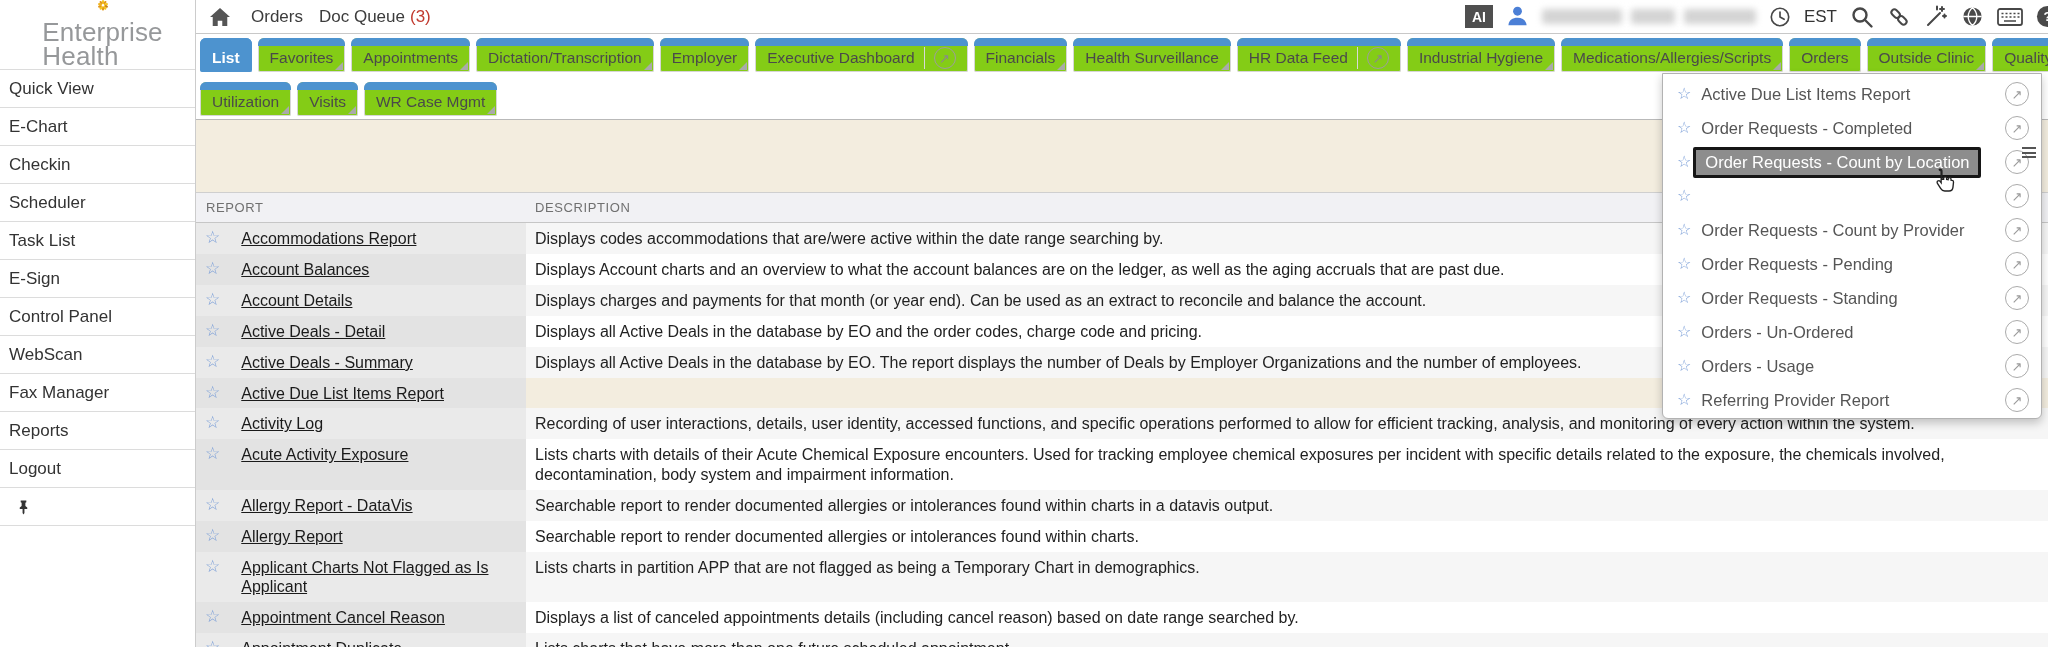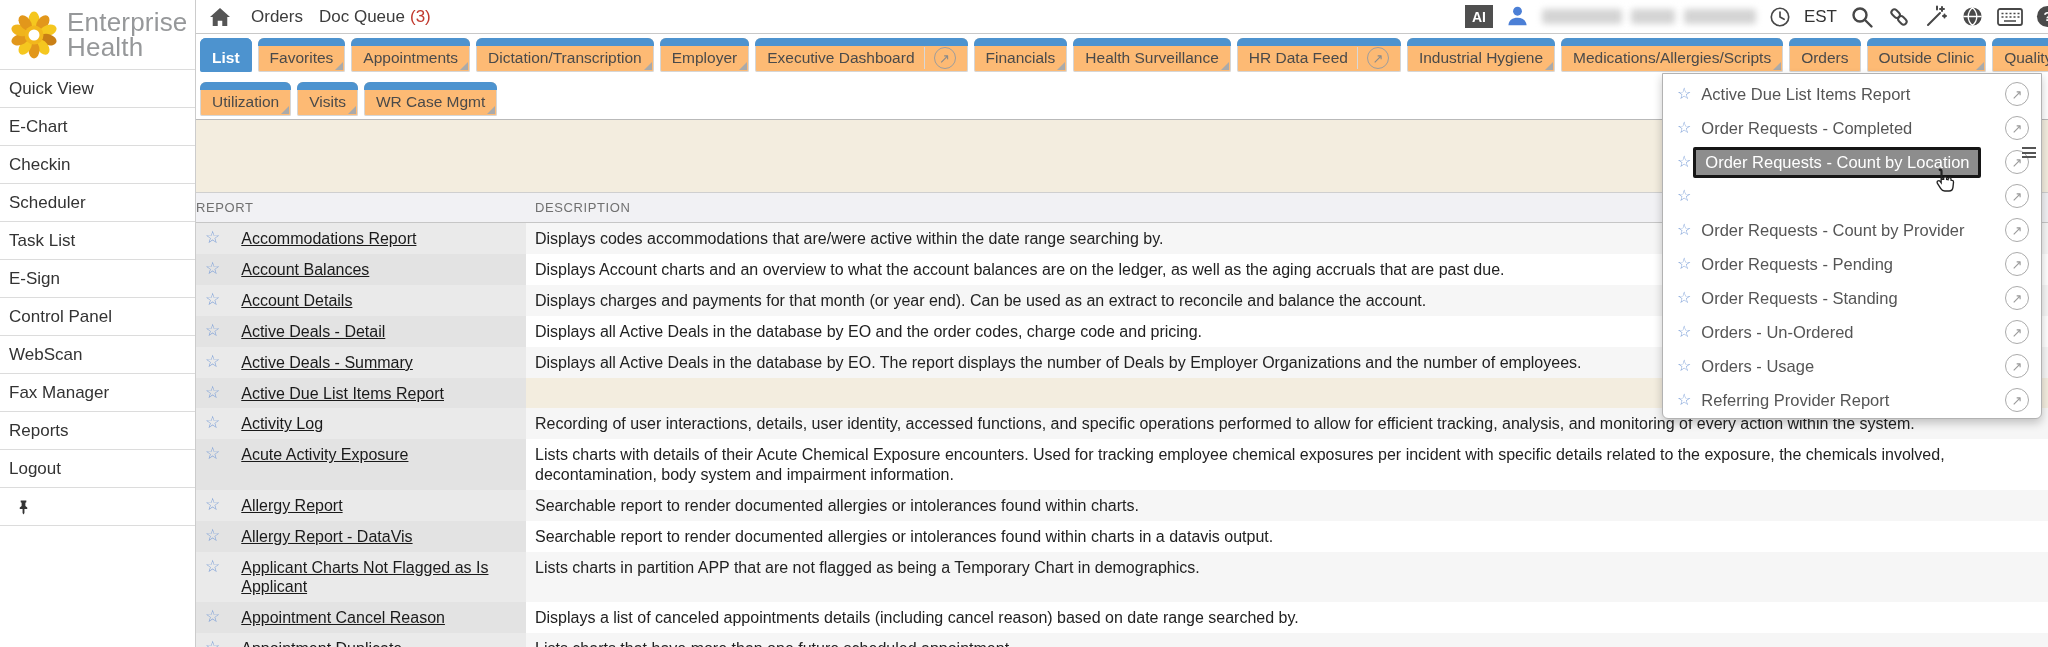--- a/index.html
+++ b/index.html
@@ -1,21 +1,21 @@
 <!DOCTYPE html>
 <html><head>
 <meta charset="utf-8">
 <style>
   * { box-sizing: border-box; margin: 0; padding: 0; }
   html,body { width:2048px; height:647px; overflow:hidden; }
   body { font-family:"Liberation Sans", sans-serif; background:#fff; position:relative; }
 
   
   #sidebar { position:absolute; left:0; top:0; width:196px; height:647px; background:#fff; border-right:1px solid #ccc; z-index:10; }
-  .logo-block { height:70px; display:flex; align-items:center; gap:9px; padding-left:10px; border-bottom:1px solid #dcdcdc; }
+  .logo-block { height:70px; display:flex; align-items:center; gap:9px; padding-left:10px; border-bottom:1px solid #dcdcdc;flex-direction:column; }
   .logo-text { color:#96989a; font-size:26px; line-height:0.95; letter-spacing:0.2px; }
   .side-item { height:38px; line-height:37px; border-bottom:1px solid #dcdcdc; padding-left:9px; font-size:17px; color:#333; cursor:pointer; }
   .pin-row { height:38px; border-bottom:1px solid #dcdcdc; padding-left:16px; display:flex; align-items:center; }
 
   
   #topbar { position:absolute; left:196px; top:0; width:1852px; height:34px; background:#fff; border-bottom:1px solid #c8c8c8; display:flex; align-items:center; overflow:hidden; z-index:20; }
   .crumb { font-size:17px; color:#3c3c3c; }
   #home-ic { margin-left:13px; }
   .crumb-orders { margin-left:20px; }
   .crumb-doc { margin-left:16px; }
@@ -26,38 +26,38 @@
   .blur-name i { display:block; height:15px; background:#d4d4d4; border-radius:3px; filter:blur(3px); }
   .tz { font-size:17px; color:#333; }
   .ticon { display:flex; align-items:center; }
   .help-cut { margin-right:-11px; }
 
   
   #tabbar { position:absolute; left:196px; top:34px; width:1852px; height:86px; background:#fff; border-bottom:1px solid #b9b9b9; z-index:15; }
   .tabrow { position:absolute; left:4px; right:0; display:flex; gap:6px; }
   #tabrow1 { top:4px; }
   #tabrow2 { top:48px; }
-  .tab { position:relative; height:34px; background:#fdba74; border:1px solid #d6d6d6; border-top:none; border-radius:6px 6px 2px 2px; display:flex; align-items:center; padding:7px 11px 0 11px; font-size:15.5px; color:#4a4a4a; cursor:pointer; white-space:nowrap; flex:0 0 auto; }
+  .tab { position:relative; height:34px; background:#84cc16; border:1px solid #d6d6d6; border-top:none; border-radius:6px 6px 2px 2px; display:flex; align-items:center; padding:7px 11px 0 11px; font-size:15.5px; color:#4a4a4a; cursor:pointer; white-space:nowrap; flex:0 0 auto; }
   .tab::before { content:""; position:absolute; top:0; left:-1px; right:-1px; height:8px; background:#4d93cf; border-radius:6px 6px 0 0; }
   .tab.fold::after { content:""; position:absolute; right:1px; bottom:1px; width:0; height:0; border-left:8px solid transparent; border-bottom:8px solid #aaa; }
   .tab.active { background:#4d93cf; border-color:#4d93cf; color:#fff; font-weight:bold; }
   .tab.open { z-index:55; }
   .tab .ext { display:none; }
   .tab.has-ext .ext { display:flex; align-items:center; justify-content:center; width:22px; height:22px; border:1px solid #9d9d9d; border-radius:50%; margin-left:9px; color:#8a8a8a; font-size:13px; }
   .tab.has-ext .ext { position:relative; }
   .tab.has-ext .extwrap { display:flex; align-items:center; margin-left:9px; padding-left:9px; border-left:1px solid #d8d8d8; }
   .tab.has-ext .extwrap .ext { margin-left:0; }
   .ext::before { content:"\2197"; }
 
   
   #content { position:absolute; left:196px; top:120px; width:1852px; height:527px; background:#f3eddf; }
   #report-table { position:absolute; left:0; top:72px; right:0; }
   .thead { display:flex; height:31px; background:#f1f1f4; border-top:1px solid #cfcfcf; border-bottom:1px solid #c6c6c6; align-items:center; }
   .th { font-size:13px; color:#707070; letter-spacing:0.6px; }
-  .th-report { width:330px; }
+  .th-report { width:330px; padding-left:10px; }
   .th-desc { flex:1; padding-left:9px; }
   .row { display:flex; align-items:stretch; }
   .cr { width:330px; padding:6px 8px 5px 9px; display:flex; align-items:flex-start; }
   .cd { flex:1; padding:6px 0 5px 9px; font-size:16px; color:#222; white-space:nowrap; overflow:hidden; line-height:1.25; }
   .row.wrap .cd { white-space:normal; padding-right:4px; }
   .row:nth-child(even) .cr { background:#e3e3e3; }
   .row:nth-child(even) .cd { background:#ffffff; }
   .row:nth-child(odd) .cr { background:#eaeaea; }
   .row:nth-child(odd) .cd { background:#f6f6f6; }
   .star { color:#7da0d8; font-size:17px; line-height:1.1; cursor:pointer; }
@@ -355,31 +355,31 @@
           <div class="cr">
             <span class="star"></span>
             <span class="rlink">Acute Activity Exposure</span>
           </div>
           <div class="cd">Lists charts with details of their Acute Chemical Exposure encounters. Used for tracking employee chemical exposures per incident with specific details related to the exposure, the chemicals involved, decontamination, body system and impairment information.</div>
         </div>
 
         <div class="row">
           <div class="cr">
             <span class="star"></span>
+            <span class="rlink">Allergy Report - DataVis</span>
+          </div>
+          <div class="cd">Searchable report to render documented allergies or intolerances found within charts in a datavis output.</div>
+        </div>
+
+        <div class="row">
+          <div class="cr">
+            <span class="star"></span>
             <span class="rlink">Allergy Report</span>
           </div>
           <div class="cd">Searchable report to render documented allergies or intolerances found within charts.</div>
-        </div>
-
-        <div class="row">
-          <div class="cr">
-            <span class="star"></span>
-            <span class="rlink">Allergy Report - DataVis</span>
-          </div>
-          <div class="cd">Searchable report to render documented allergies or intolerances found within charts in a datavis output.</div>
         </div>
 
         <div class="row">
           <div class="cr">
             <span class="star"></span>
             <span class="rlink">Applicant Charts Not Flagged as Is Applicant</span>
           </div>
           <div class="cd">Lists charts in partition APP that are not flagged as being a Temporary Chart in demographics.</div>
         </div>
 

